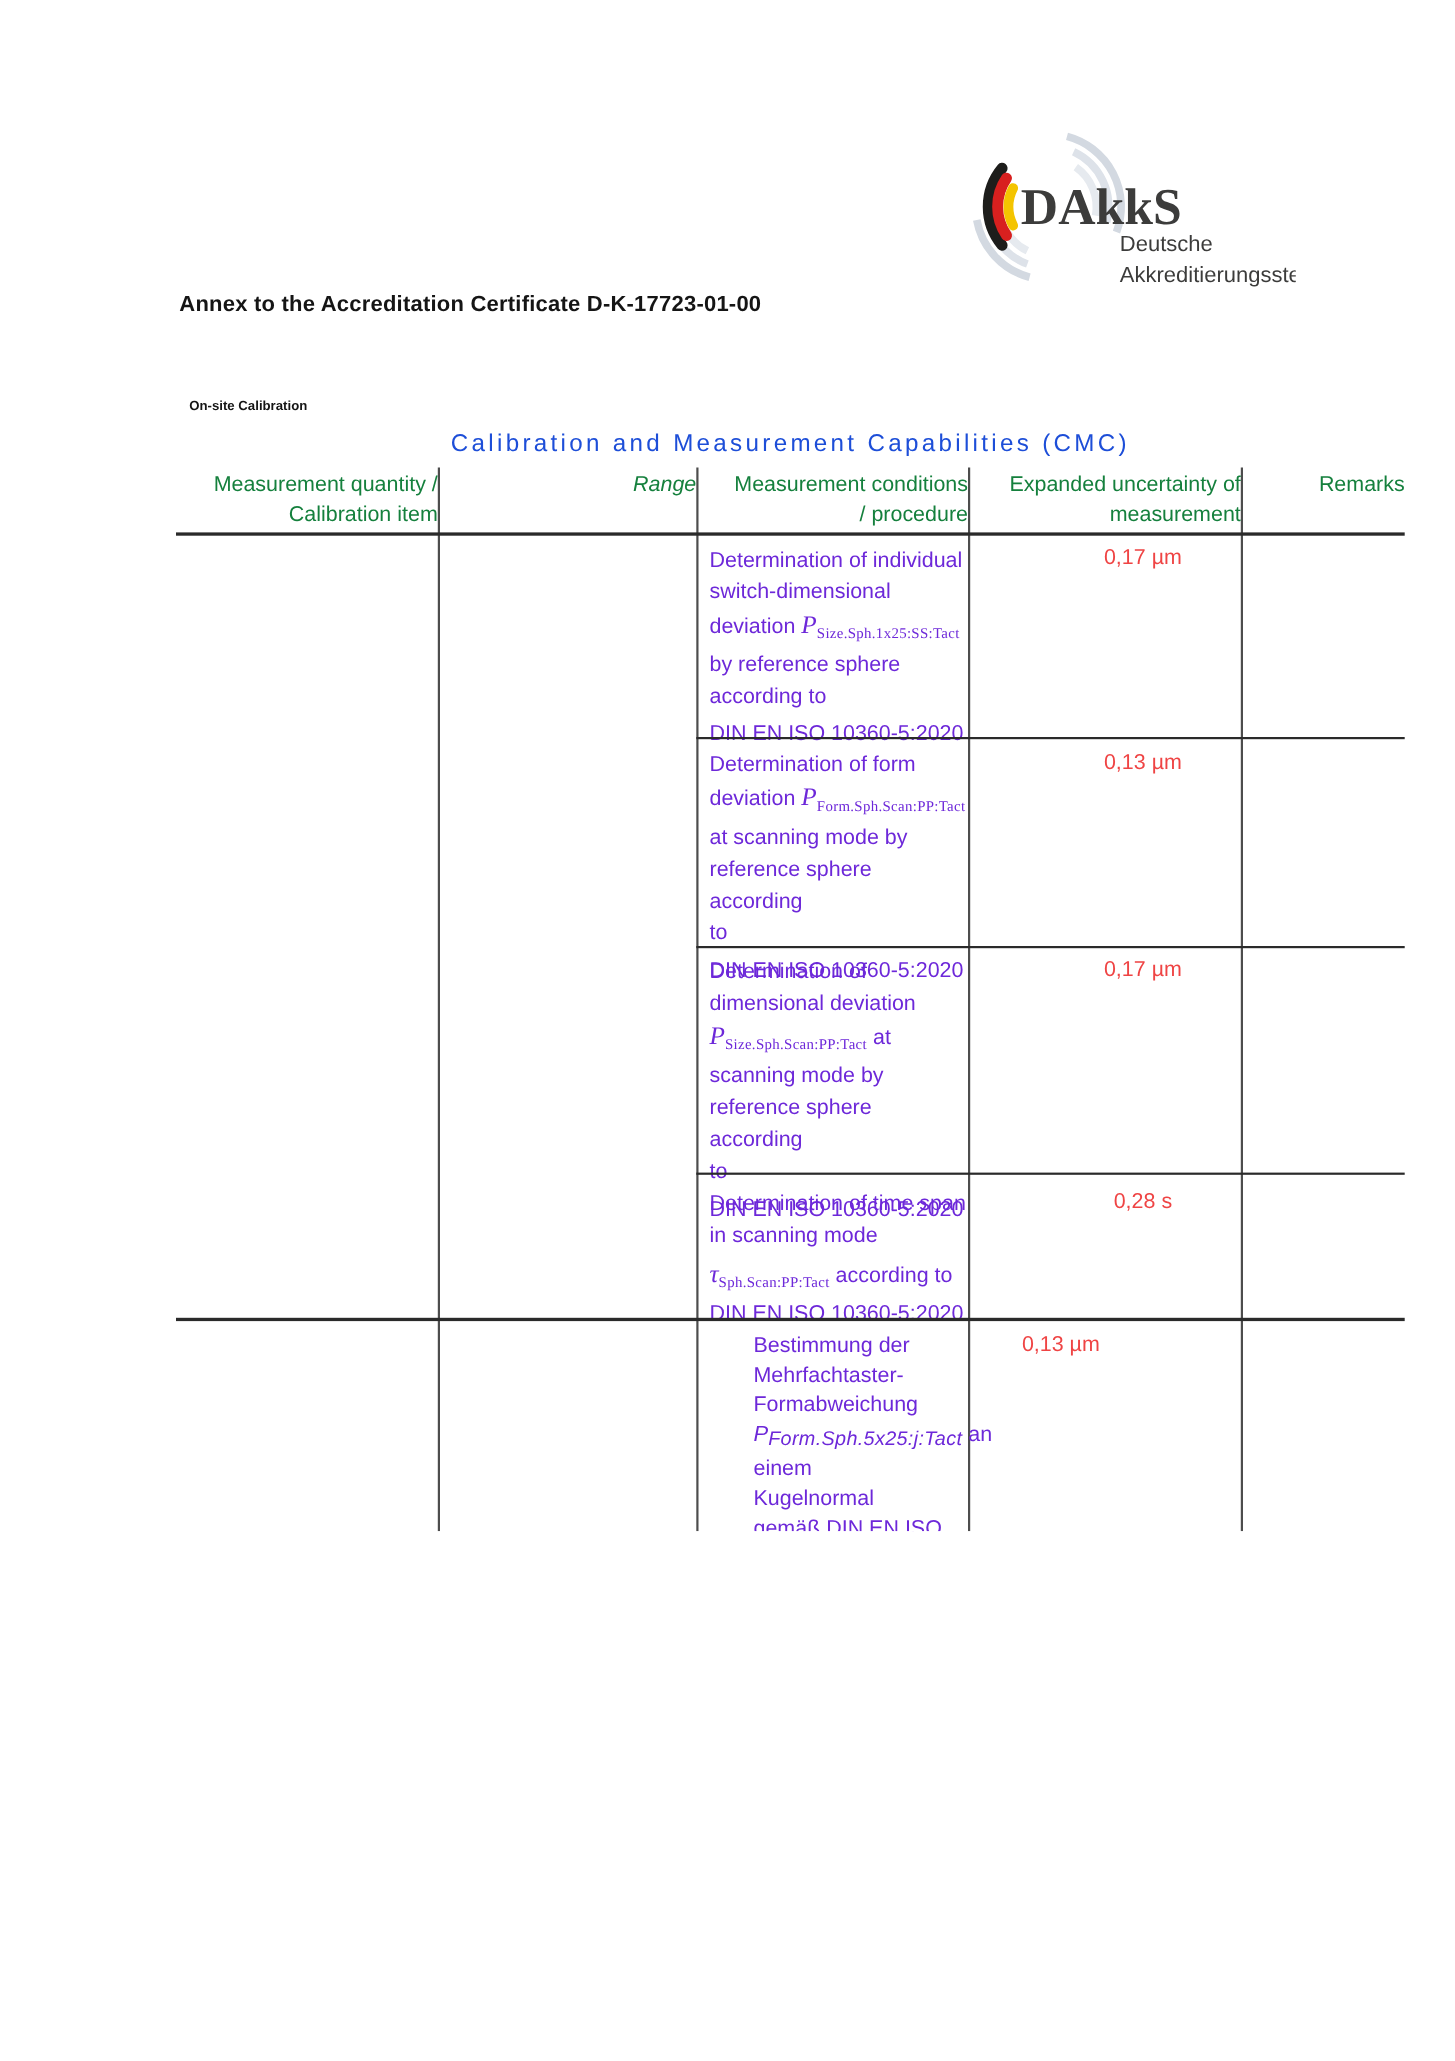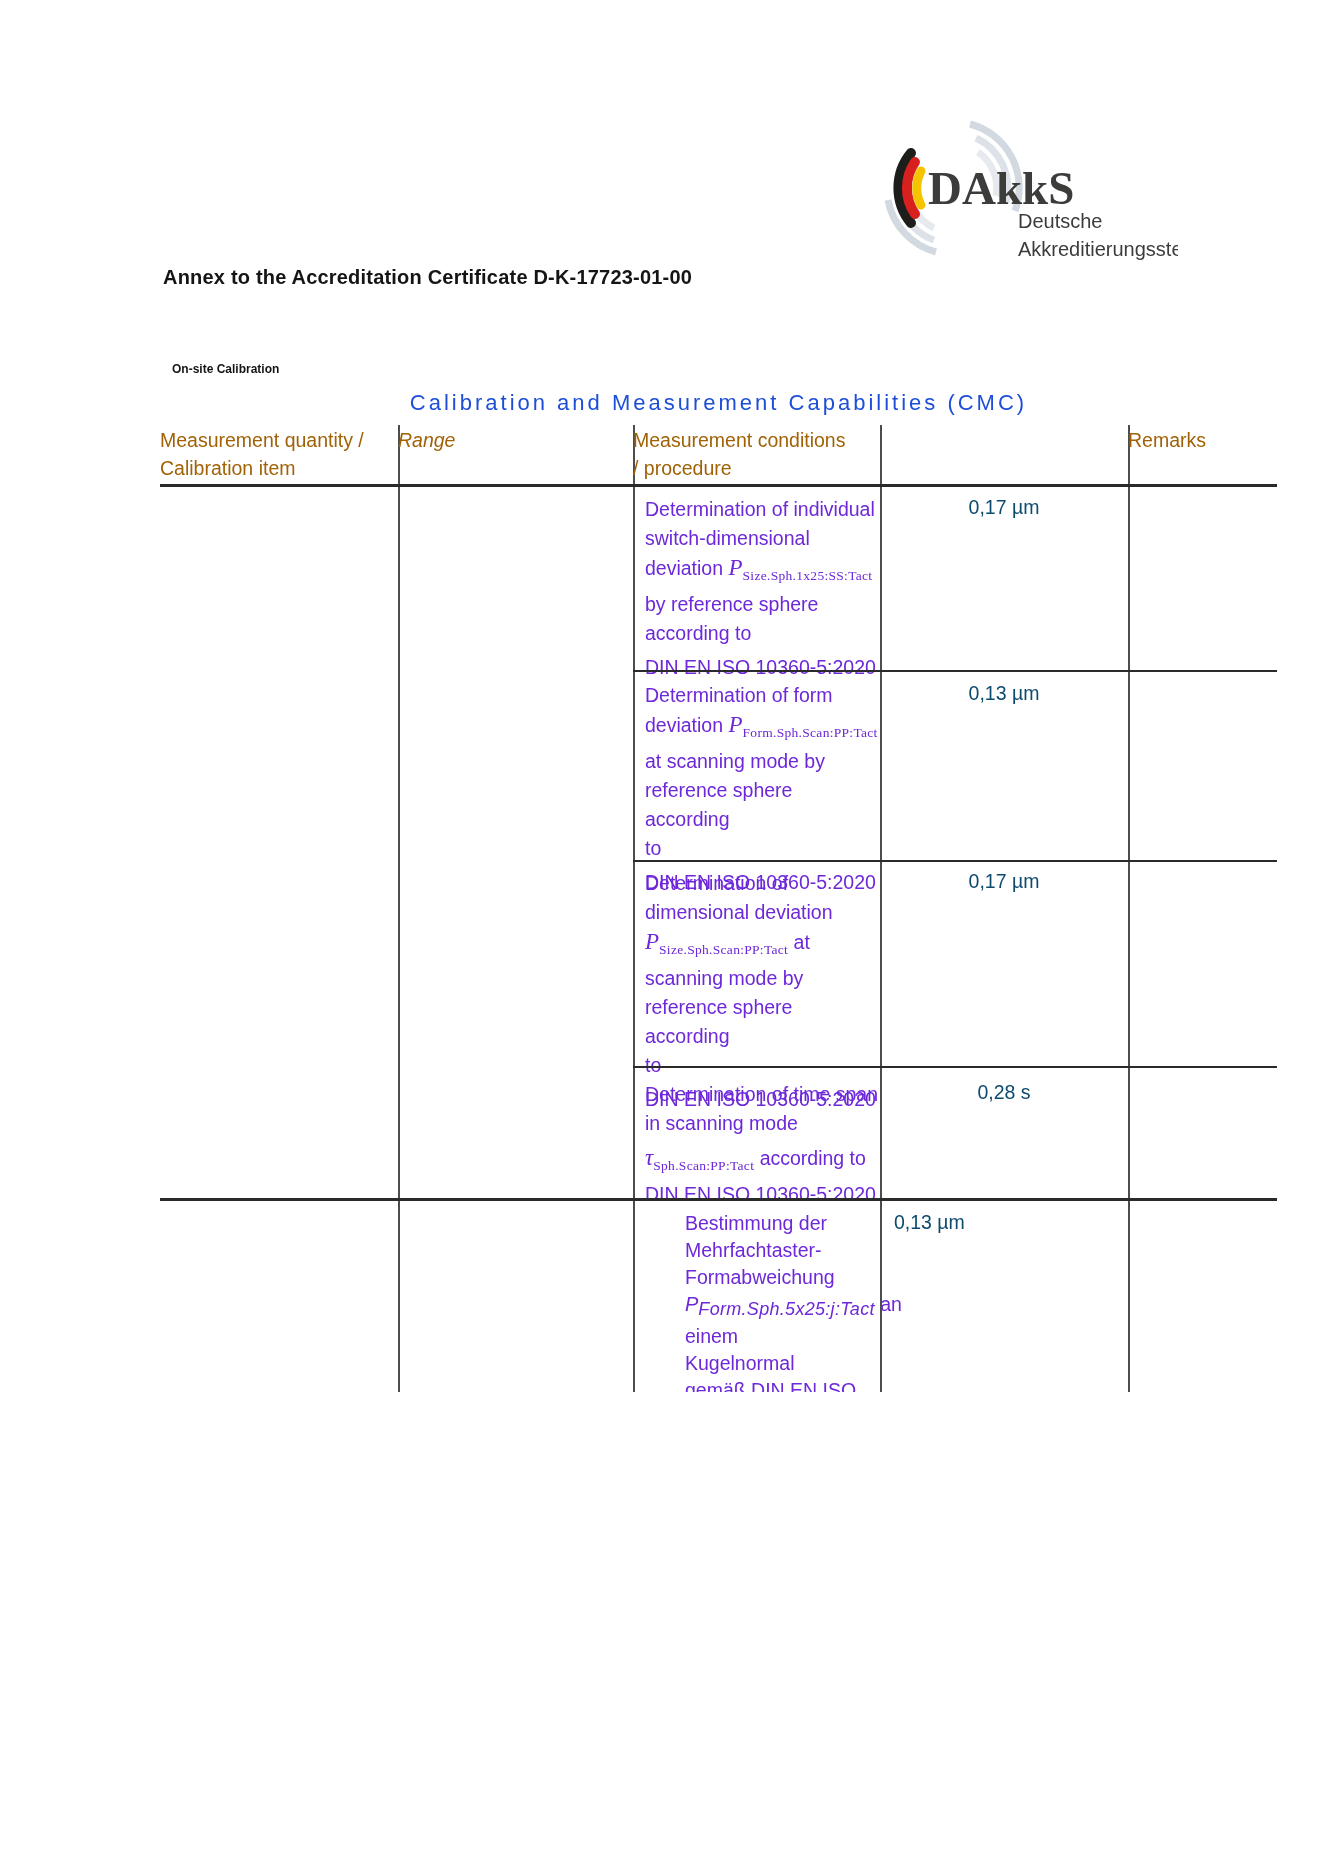--- a/index.html
+++ b/index.html
@@ -14,25 +14,25 @@
   .annex-title{position:absolute;left:163px;top:266px;font-size:20px;font-weight:700;
                letter-spacing:.2px;color:#151515;}
   .section-title{position:absolute;left:172px;top:362px;font-size:12px;font-weight:700;color:#151515;}
   .cmc-title{position:absolute;left:160px;top:390px;width:1117px;text-align:center;
              font-size:22px;letter-spacing:3px;color:#1d4ed8;}
 
   
   .tbl{position:absolute;left:160px;top:423px;width:1117px;height:982px;}
   .vline{position:absolute;top:2px;height:975px;width:1.5px;background:#4d4d4d;}
   .hline{position:absolute;background:#2a2a2a;}
-  .h-cell{position:absolute;top:3px;text-align:left;font-size:19.5px;line-height:28px;color:#a16207;}
+  .h-cell{position:absolute;top:3px;text-align:right;font-size:19.5px;line-height:28px;color:#15803d;}
   .cond{position:absolute;left:485px;width:235px;font-size:19.5px;line-height:29px;color:#6d28d9;}
   .cond.tight{line-height:27px;margin-left:40px;}
   .cond .line.sp{margin-top:5px;}
-  .unc{position:absolute;font-size:19.5px;color:#0c4a6e;}
+  .unc{position:absolute;font-size:19.5px;color:#ef4444;padding-left:35px;}
   .unc.center{left:722px;width:244px;text-align:center;}
   .unc.left{left:734px;width:230px;text-align:left;}
   .sym{font-family:"Liberation Serif",serif;font-style:italic;font-size:23px;}
   .sub{font-family:"Liberation Serif",serif;font-size:13.5px;letter-spacing:.3px;vertical-align:-5px;}
   .formula-sans .sym{font-family:"Liberation Sans",sans-serif;font-size:20px;}
   .formula-sans .sub{font-family:"Liberation Sans",sans-serif;font-style:italic;font-size:18px;vertical-align:-4px;}
 </style>
 </head>
 <body>
 
@@ -72,20 +72,24 @@
       <div class="h-cell" style="left: 0px; width: 238px;">
         <div>Measurement quantity /</div>
         <div>Calibration item</div>
       </div>
       <div class="h-cell" style="left: 238px; width: 235px; font-style: italic;">
         <div>Range</div>
       </div>
       <div class="h-cell" style="left: 473px; width: 247px;">
         <div>Measurement conditions</div>
         <div>/ procedure</div>
+      </div>
+      <div class="h-cell" style="left: 720px; width: 248px;">
+        <div>Expanded uncertainty of</div>
+        <div>measurement</div>
       </div>
       <div class="h-cell" style="left: 968px; width: 149px;">
         <div>Remarks</div>
       </div>
       <div class="hline" style="left: 0px; top: 61px; width: 1117px; height: 3px;"></div>
       <div class="cond" style="top: 72px;">
         <div class="line"><span>Determination of individual</span></div>
         <div class="line"><span>switch-dimensional</span></div>
         <div class="line"><span>deviation </span><span class="formula"><span class="sym">P</span><span class="sub">Size.Sph.1x25:SS:Tact</span></span></div>
         <div class="line"><span>by reference sphere</span></div>

